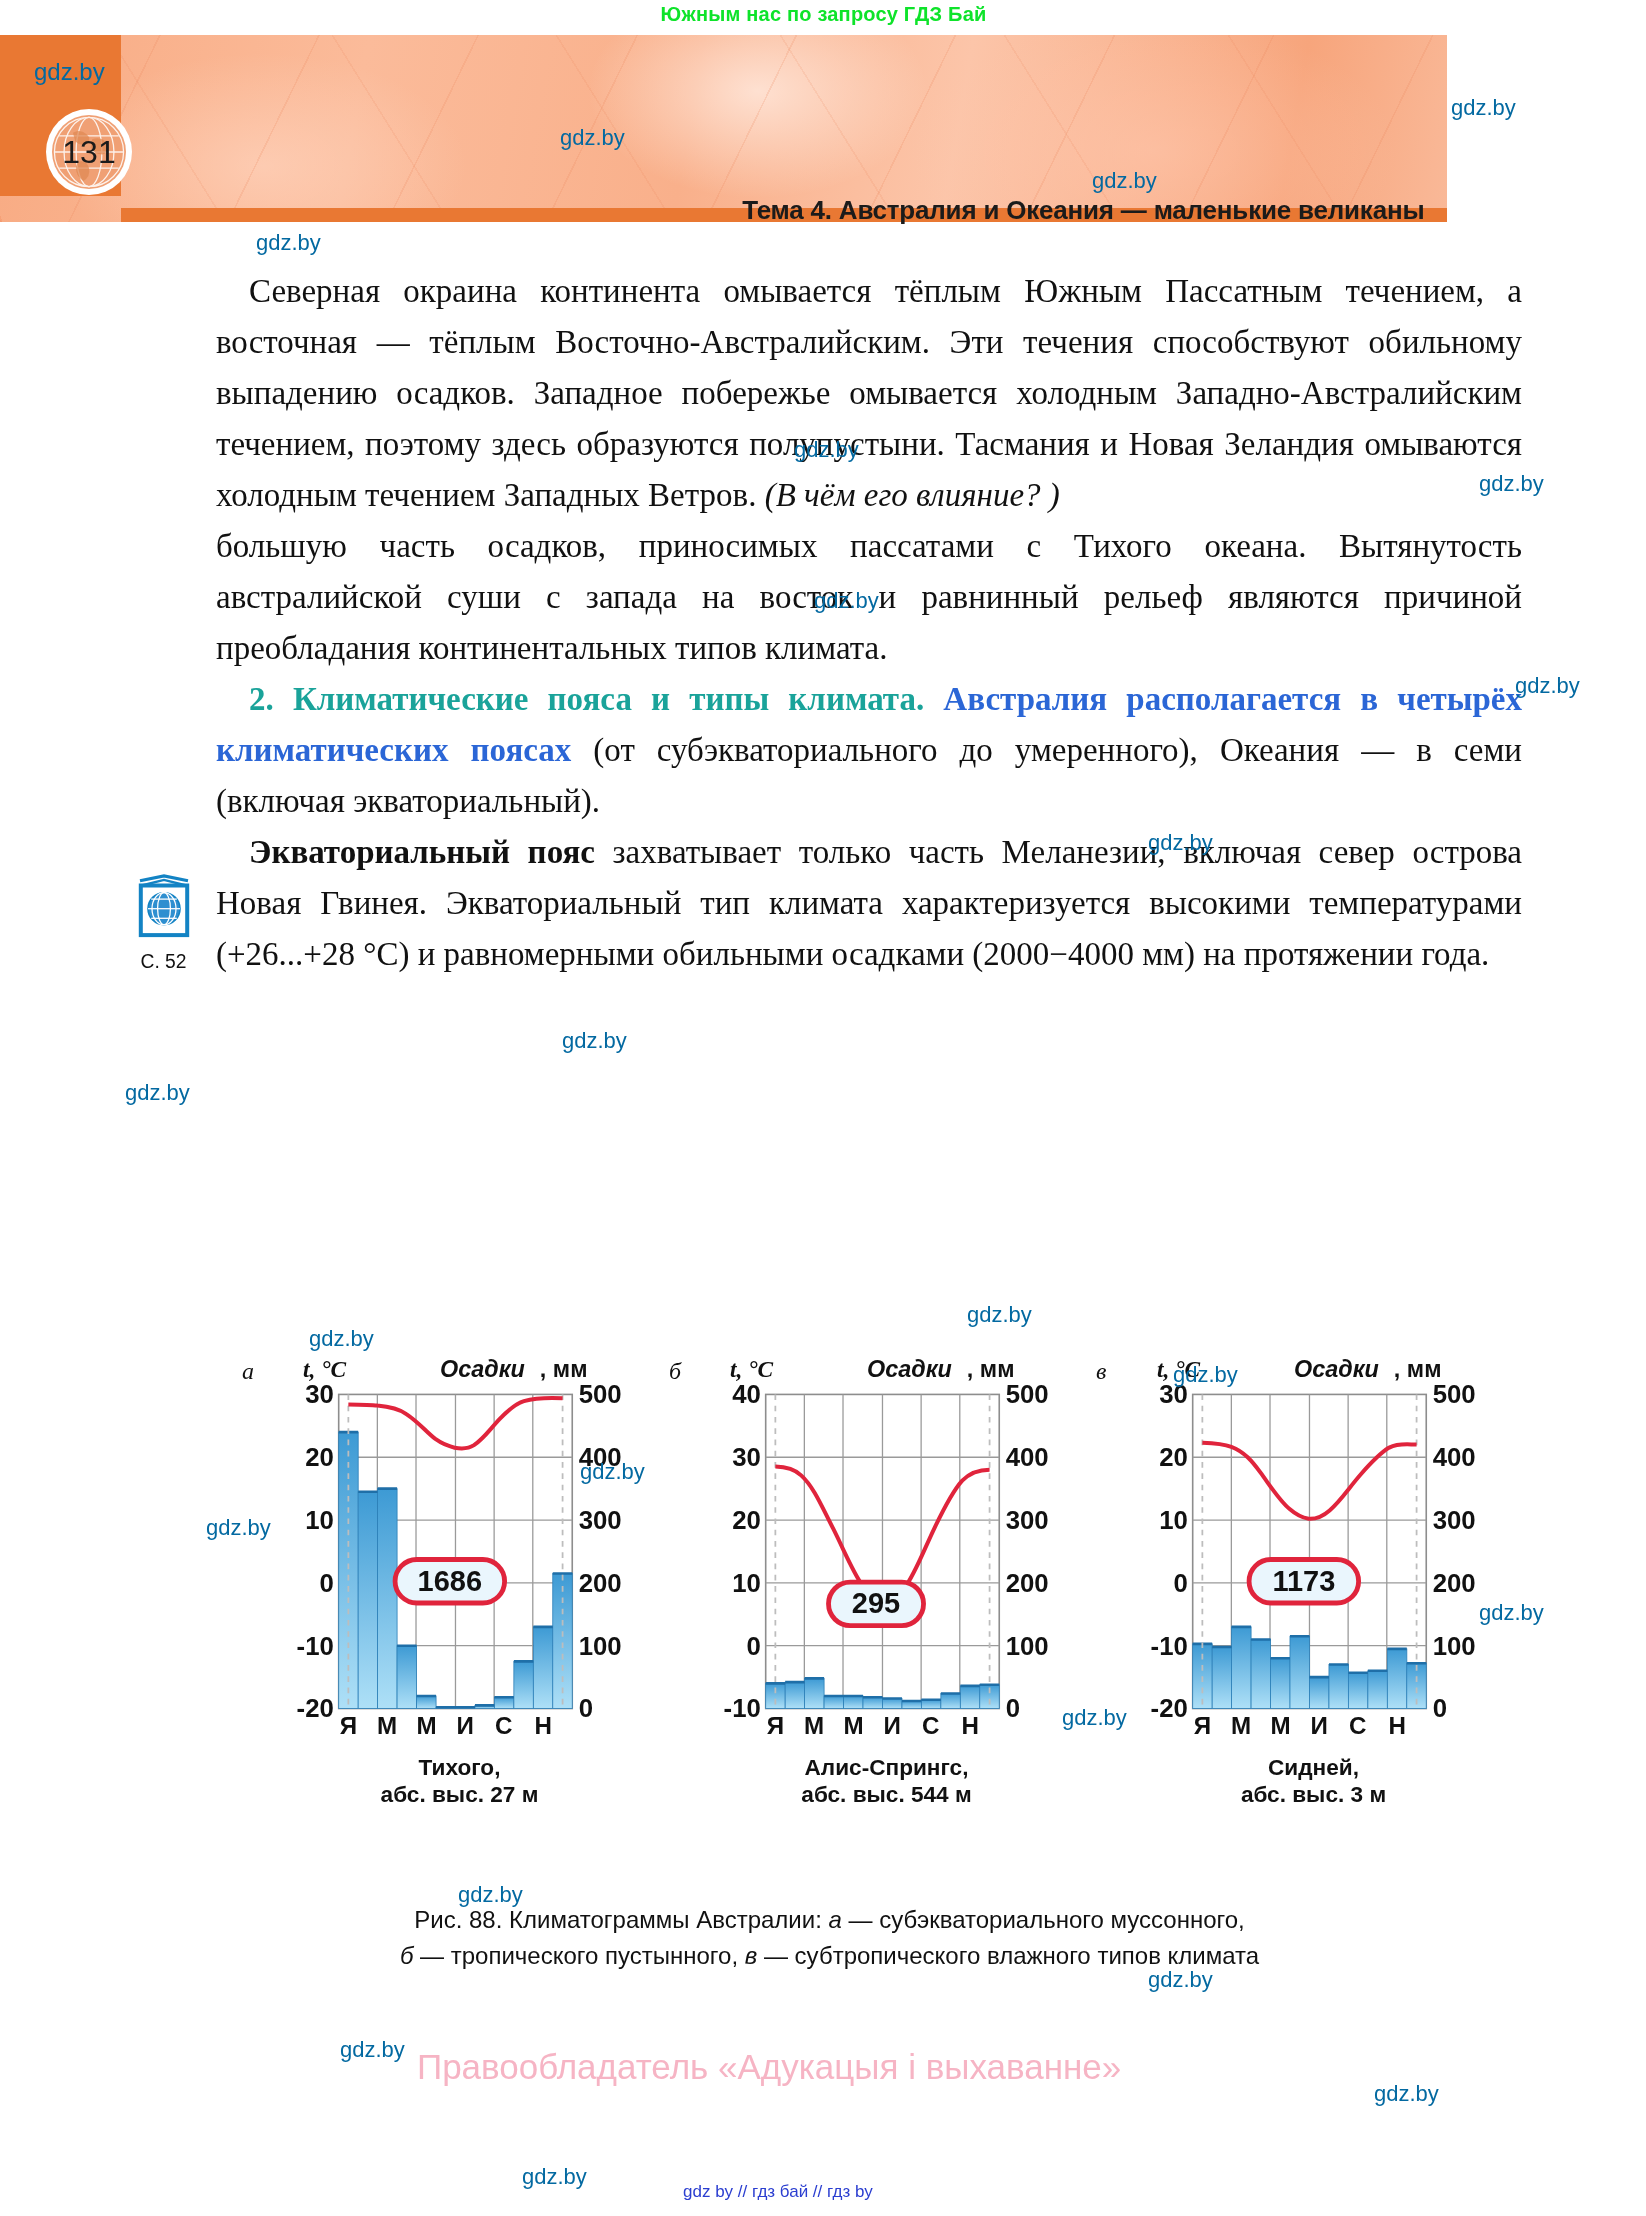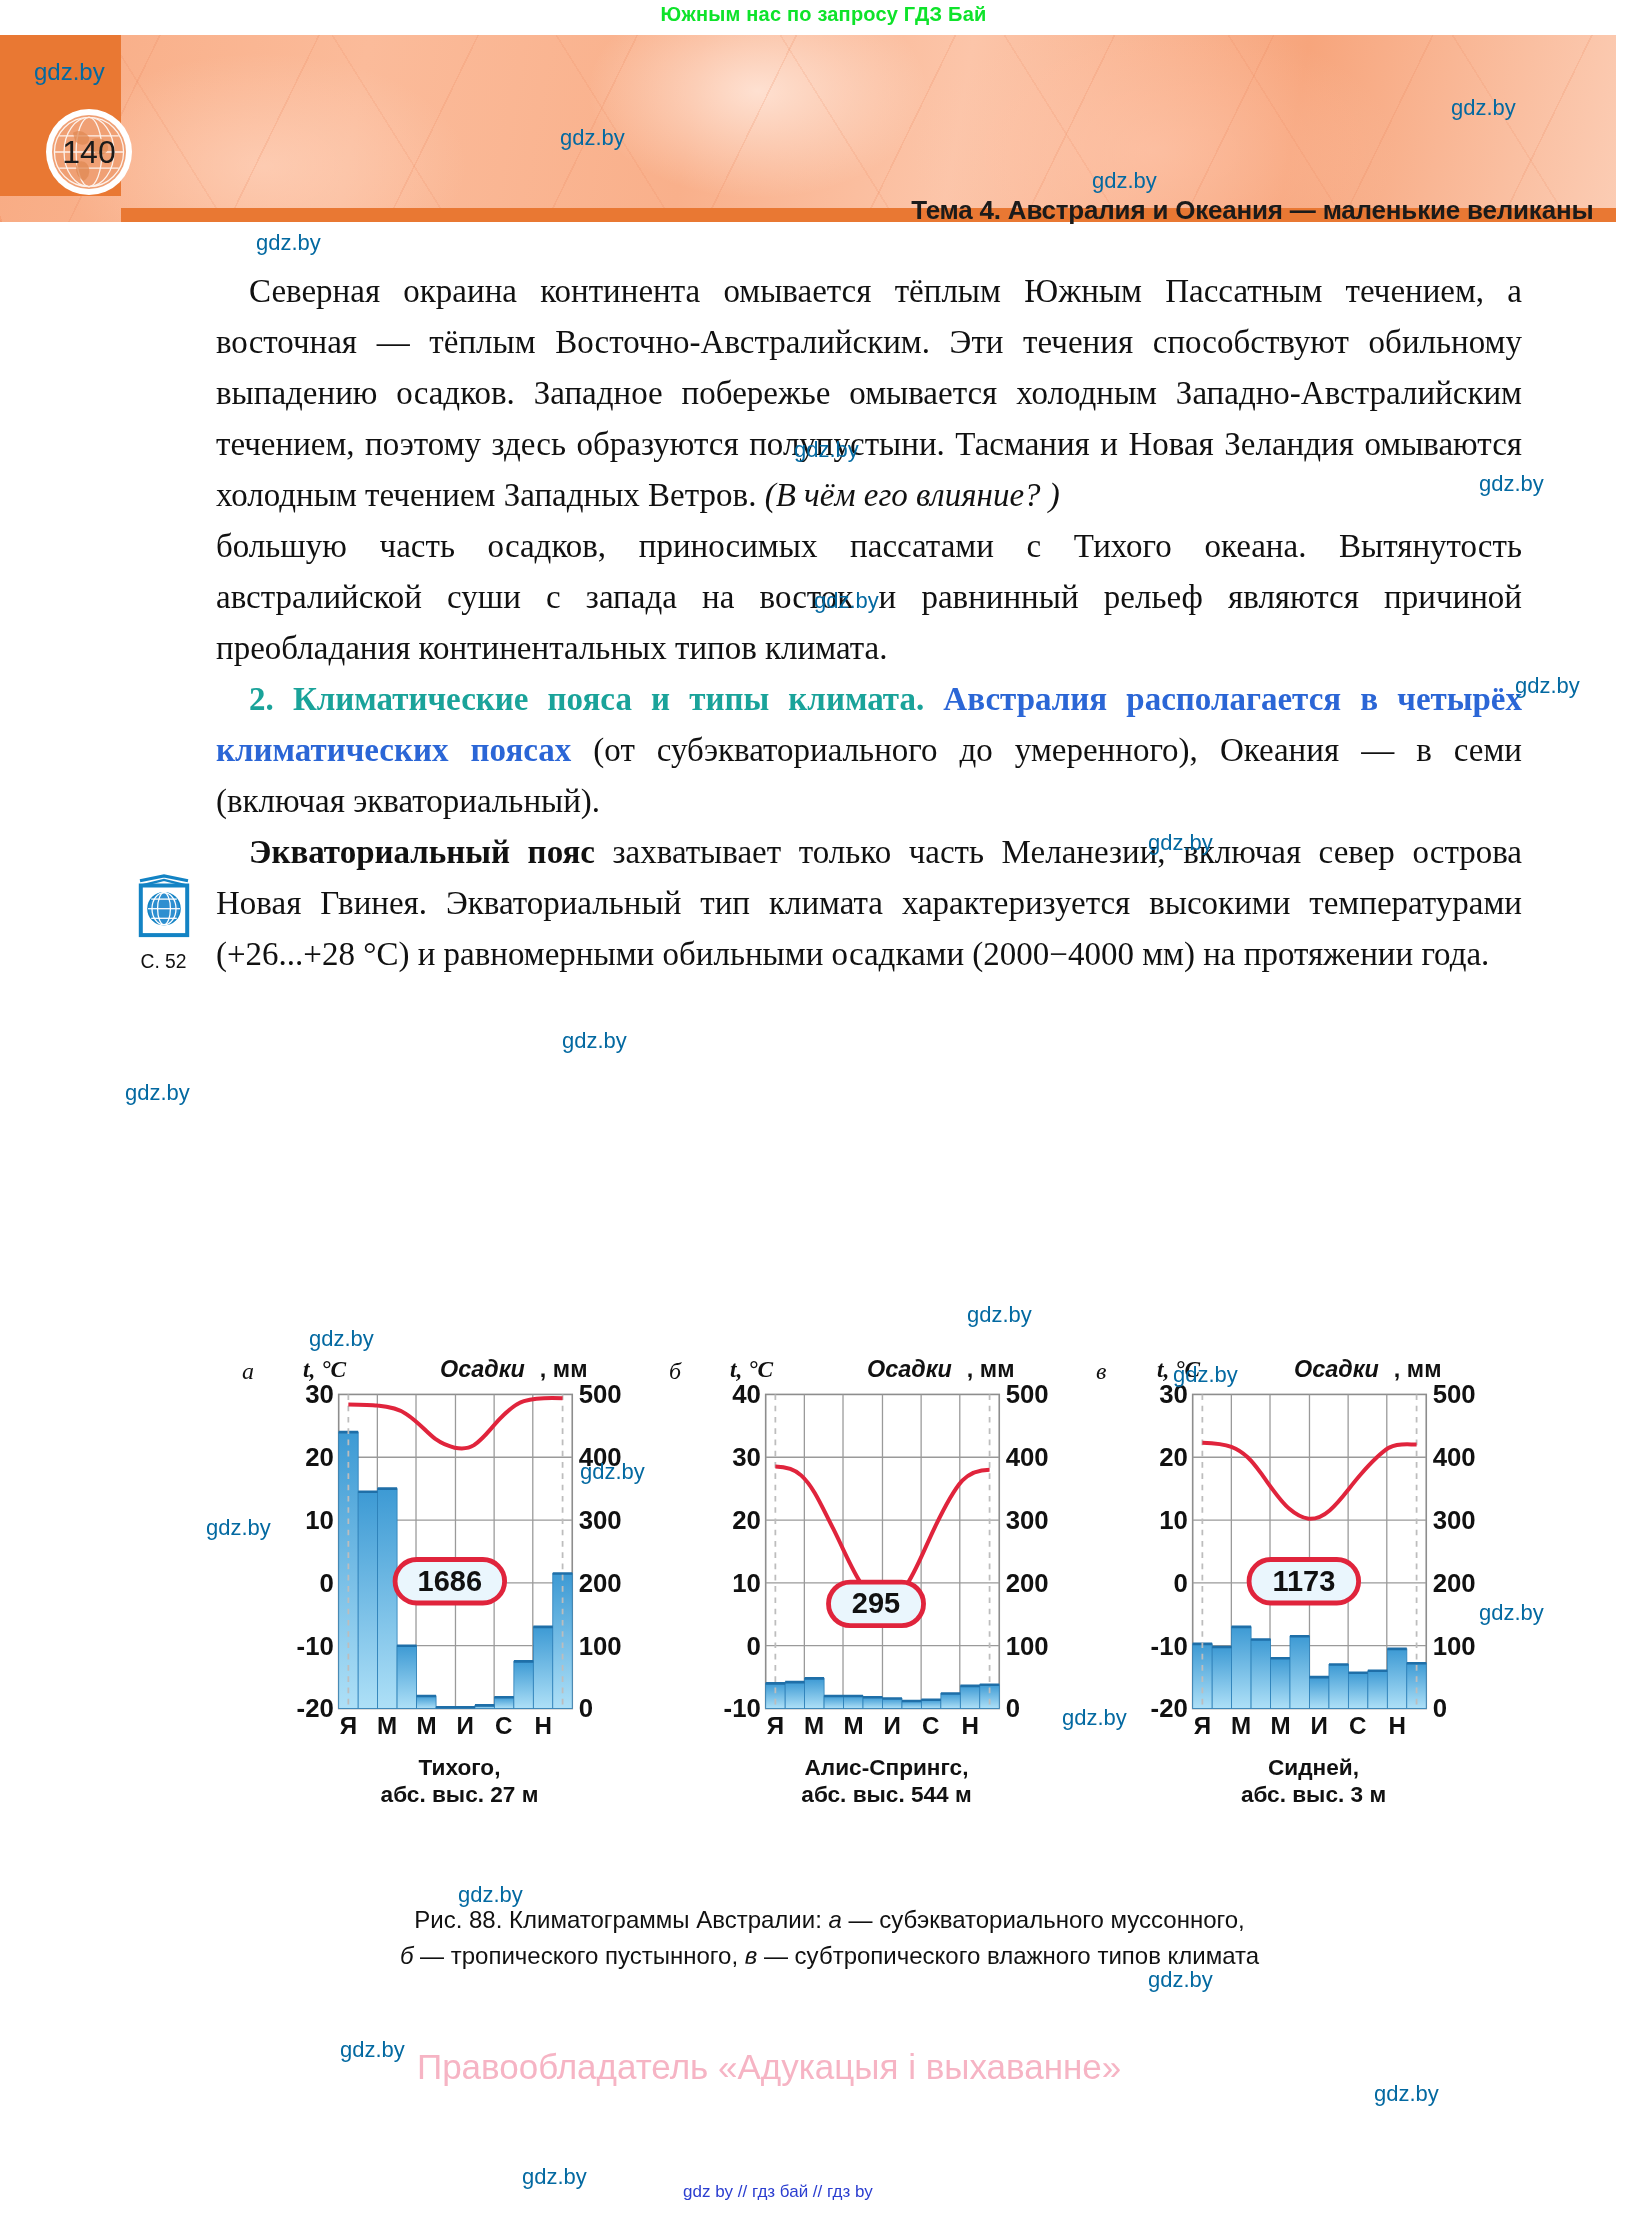--- a/index.html
+++ b/index.html
@@ -12,21 +12,21 @@
 
   
   .promo{
     position:absolute;left:0;top:0;width:1647px;height:29px;
     display:flex;align-items:center;justify-content:center;
     color:#0ee32a;font-size:20px;font-weight:bold;letter-spacing:0.2px;
   }
 
   
   .header{
-    position:absolute;left:0;top:35px;width:1616px;height:198px;
+    position:absolute;left:0;top:35px;width:1447px;height:198px;
     overflow:hidden;
   }
   .hdr-photo{
     position:absolute;left:0;top:0;width:1647px;height:187px;
     background:
       linear-gradient(118deg, rgba(255,255,255,.30) 0 1.6px, rgba(255,255,255,0) 1.6px 97px),
       linear-gradient(72deg,  rgba(240,120,70,.22) 0 2.4px, rgba(255,255,255,0) 2.4px 137px),
       radial-gradient(ellipse 242px 153px at 46% 30%, rgba(255,232,220,.85), rgba(255,255,255,0) 70%),
       radial-gradient(ellipse 338px 185px at 70% 62%, rgba(255,200,175,.55), rgba(255,255,255,0) 72%),
       radial-gradient(ellipse 290px 161px at 16% 70%, rgba(255,216,196,.6), rgba(255,255,255,0) 70%),
@@ -135,21 +135,21 @@
           <line x1="3" y1="46" x2="89" y2="46"></line>
           <path d="M9 26 H83"></path>
             <path d="M9 66 H83"></path>
         </g>
         <g fill="#e08a54" opacity="0.75">
           <path d="M26 22 q9 -5 17 2 q6 5 1 11 q-8 5 -15 -2 z"></path>
           <path d="M50 30 q13 -4 19 7 q3 9 -6 12 q-11 0 -15 -9 z"></path>
           <path d="M32 58 q11 -3 14 8 q2 11 -7 16 q-10 -6 -9 -18 z"></path>
         </g>
       </svg>
-      <span class="pagenum-txt">140</span>
+      <span class="pagenum-txt">131</span>
     </div>
   </div>
 
   <div class="body">
     <p> <span>Северная окраина континента омывается тёплым Южным Пассатным течением, а восточная — тёплым Восточно-Австралийским. Эти течения способствуют обильному выпадению осадков. Западное побережье омывается холодным Западно-Австралийским течением, поэтому здесь образуются полупустыни. Тасмания и Новая Зеландия омываются холодным течением Западных Ветров.</span>
       <span class="ital">(В чём его влияние? )</span></p>
     <p><span>большую часть осадков, приносимых пассатами с Тихого океана. Вытянутость австралийской суши с запада на восток и равнинный рельеф являются причиной преобладания континентальных типов климата.</span></p>
     <p> <span class="teal">2. Климатические пояса и типы климата.</span>
       <span class="blue">Австралия располагается в четырёх климатических поясах</span>
       <span>(от субэкваториального до умеренного), Океания — в семи (включая экваториальный).</span></p>

